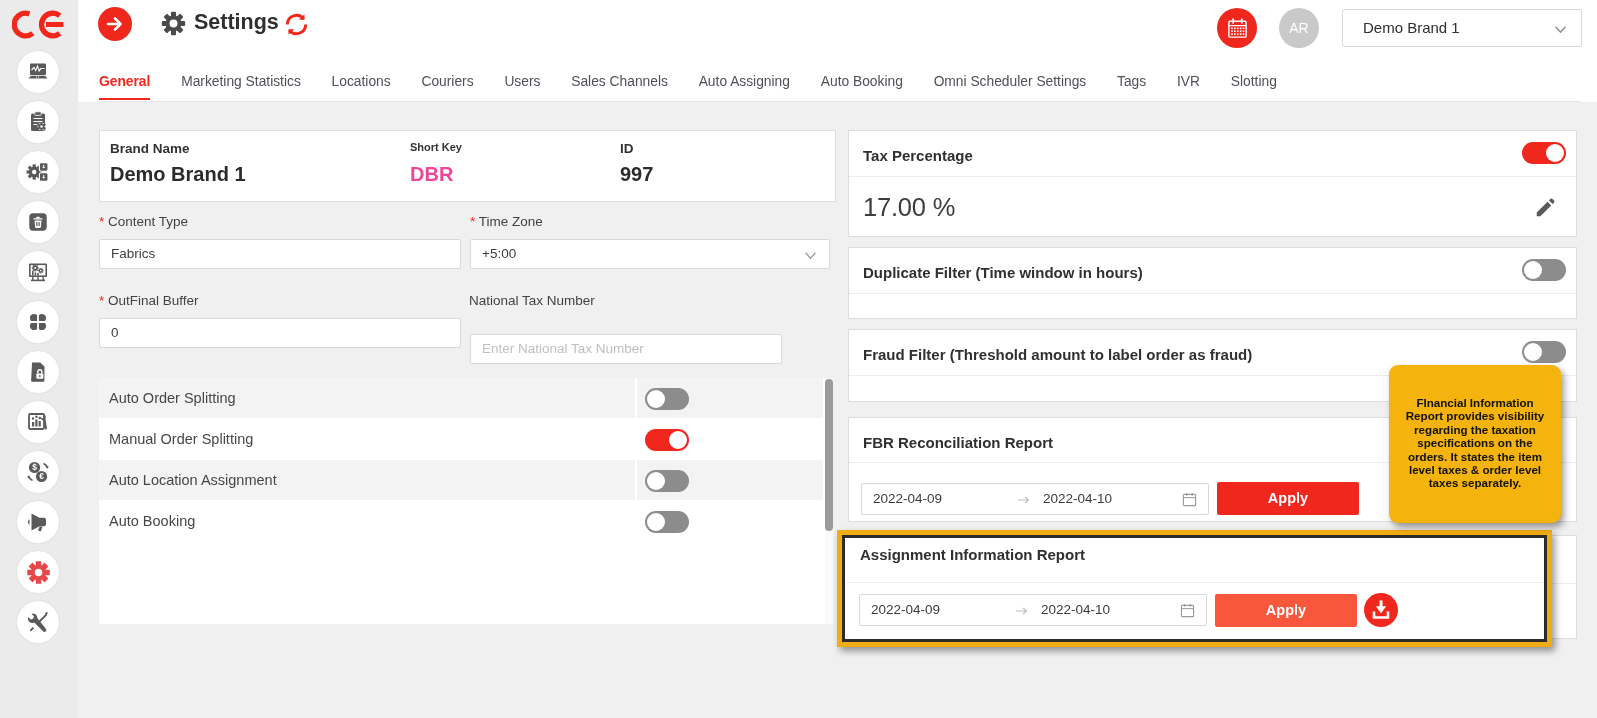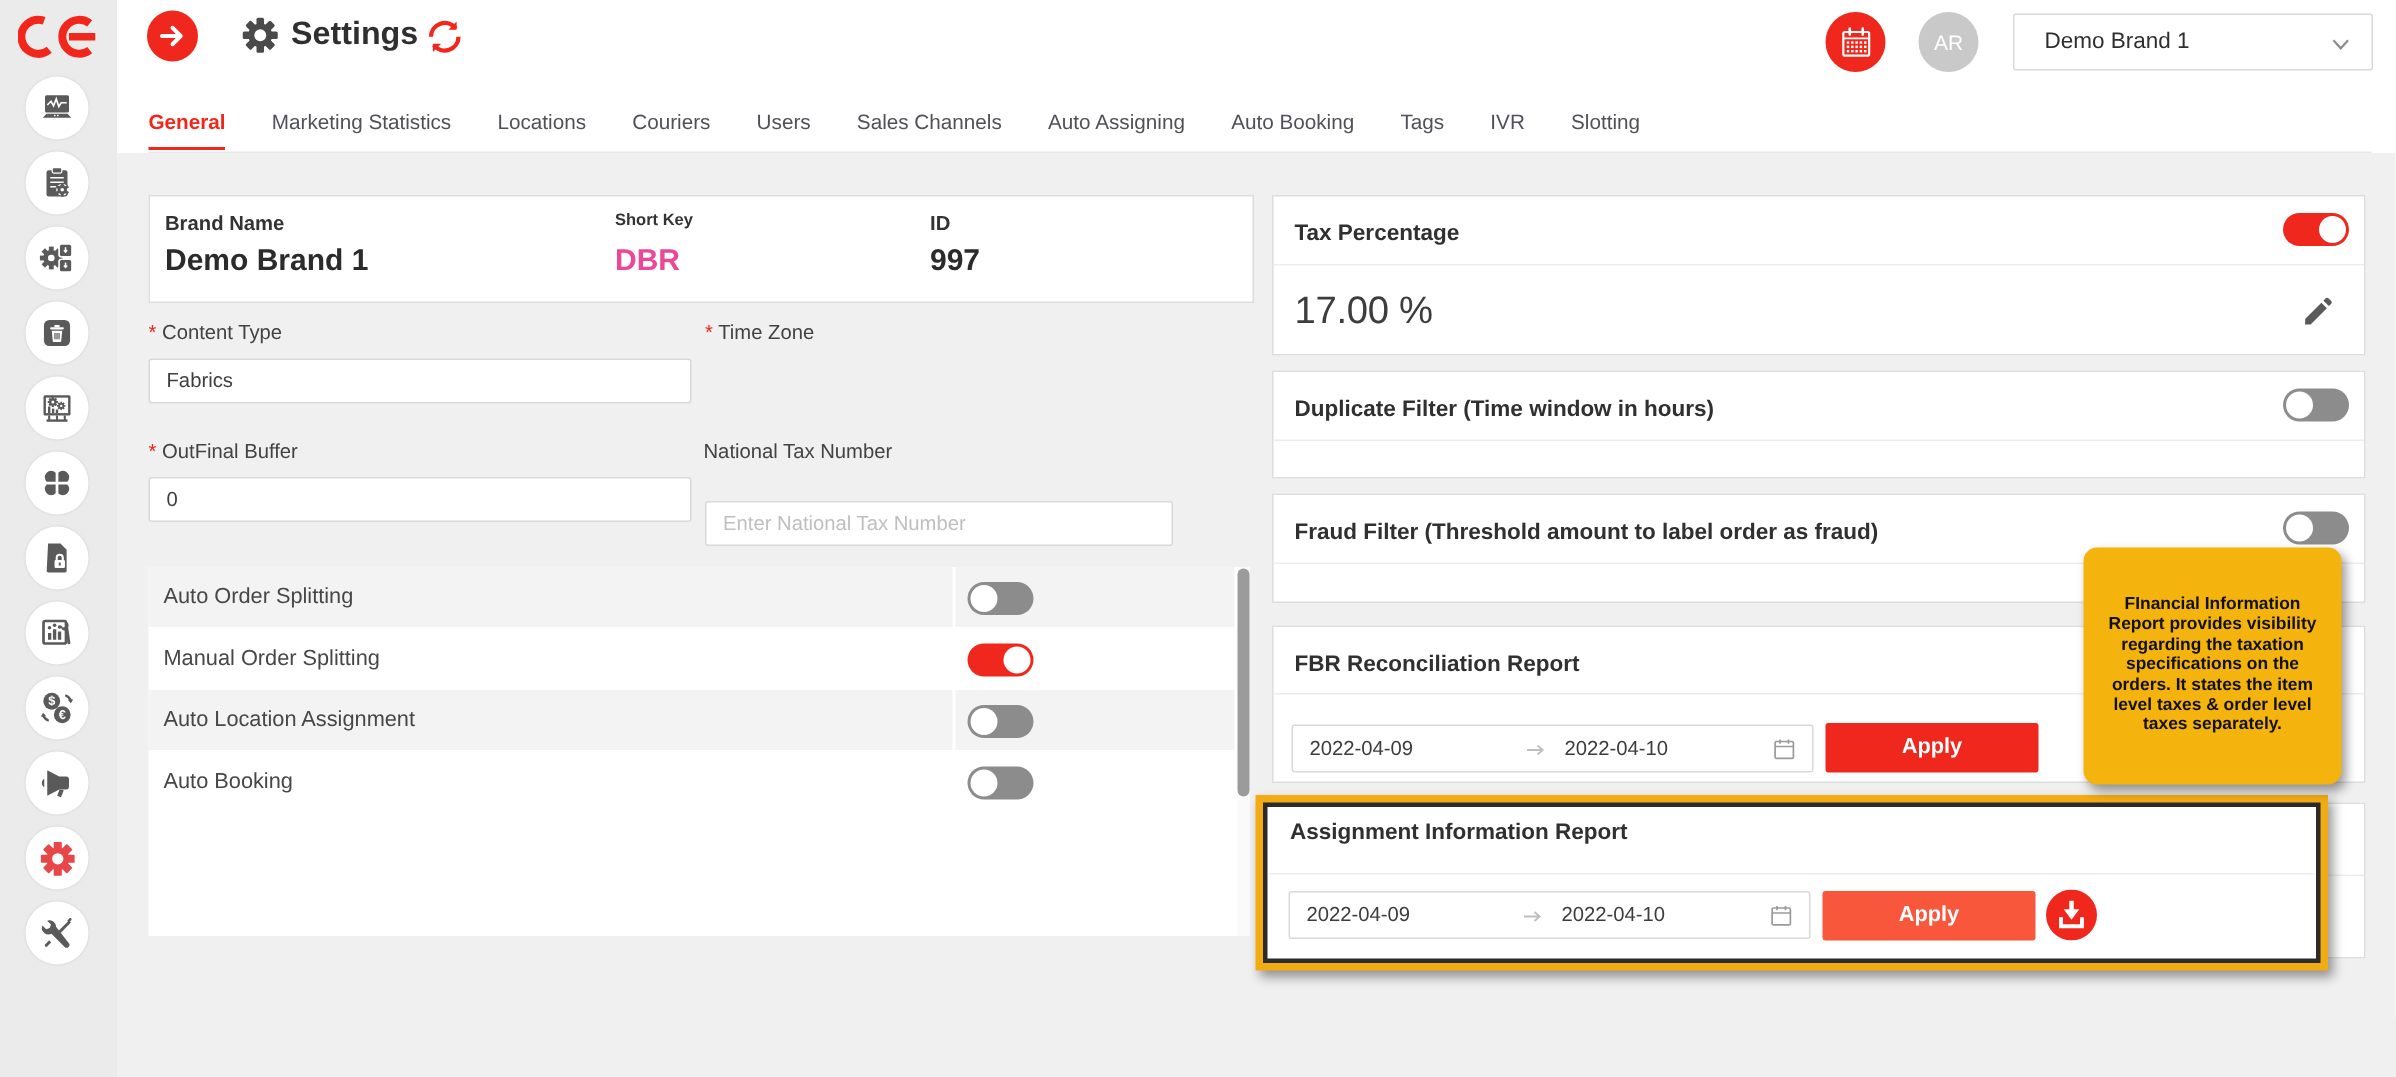--- a/index.html
+++ b/index.html
@@ -111,20 +111,21 @@
         </svg></div>
     <div id="tabs">
       <div class="tab act">General</div>
       <div class="tab">Marketing Statistics</div>
       <div class="tab">Locations</div>
       <div class="tab">Couriers</div>
       <div class="tab">Users</div>
       <div class="tab">Sales Channels</div>
       <div class="tab">Auto Assigning</div>
       <div class="tab">Auto Booking</div>
+      <div class="tab">Omni Scheduler Settings</div>
       <div class="tab">Tags</div>
       <div class="tab">IVR</div>
       <div class="tab">Slotting</div>
     </div>
     <div id="tabline"></div>
   </div>
 
   <div id="content">
 
     <div class="card" style="left:21px;top:28px;width:737px;height:72px">
@@ -132,20 +133,23 @@
       <div class="abs" style="left:310px;top:10px;font-size:11px;font-weight:bold;color:#333">Short Key</div>
       <div class="abs" style="left:520px;top:10px;font-size:13.5px;font-weight:bold;color:#333">ID</div>
       <div class="abs" style="left:10px;top:32px;font-size:20px;font-weight:bold;color:#2b2b2b">Demo Brand 1</div>
       <div class="abs" style="left:310px;top:32px;font-size:20px;font-weight:bold;color:#ec4899">DBR</div>
       <div class="abs" style="left:520px;top:32px;font-size:20px;font-weight:bold;color:#2b2b2b">997</div>
     </div>
 
     <div class="lbl req" style="left:21px;top:112px">Content Type</div>
     <div class="lbl req" style="left:392px;top:112px">Time Zone</div>
     <div class="inp" style="left:21px;top:137px;width:362px">Fabrics</div>
+    <div class="inp" style="left:392px;top:137px;width:360px">+5:00<svg style="position:absolute;right:12px;top:9px" width="13" height="13" viewBox="0 0 12 12">
+          <path d="M1.5 3.5 6 8.5 10.5 3.5" stroke="#9a9a9a" stroke-width="1.2" fill="none"></path>
+        </svg></div>
     <div class="lbl req" style="left:21px;top:191px">OutFinal Buffer</div>
     <div class="lbl" style="left:391px;top:191px">National Tax Number</div>
     <div class="inp" style="left:21px;top:216px;width:362px">0</div>
     <div class="inp ph" style="left:392px;top:232px;width:312px">Enter National Tax Number</div>
 
     <div id="tlist">
       <div class="trow g">Auto Order Splitting<div class="sw"></div></div>
       <div class="trow">Manual Order Splitting<div class="sw on"></div></div>
       <div class="trow g">Auto Location Assignment<div class="sw"></div></div>
       <div class="trow">Auto Booking<div class="sw"></div></div>

